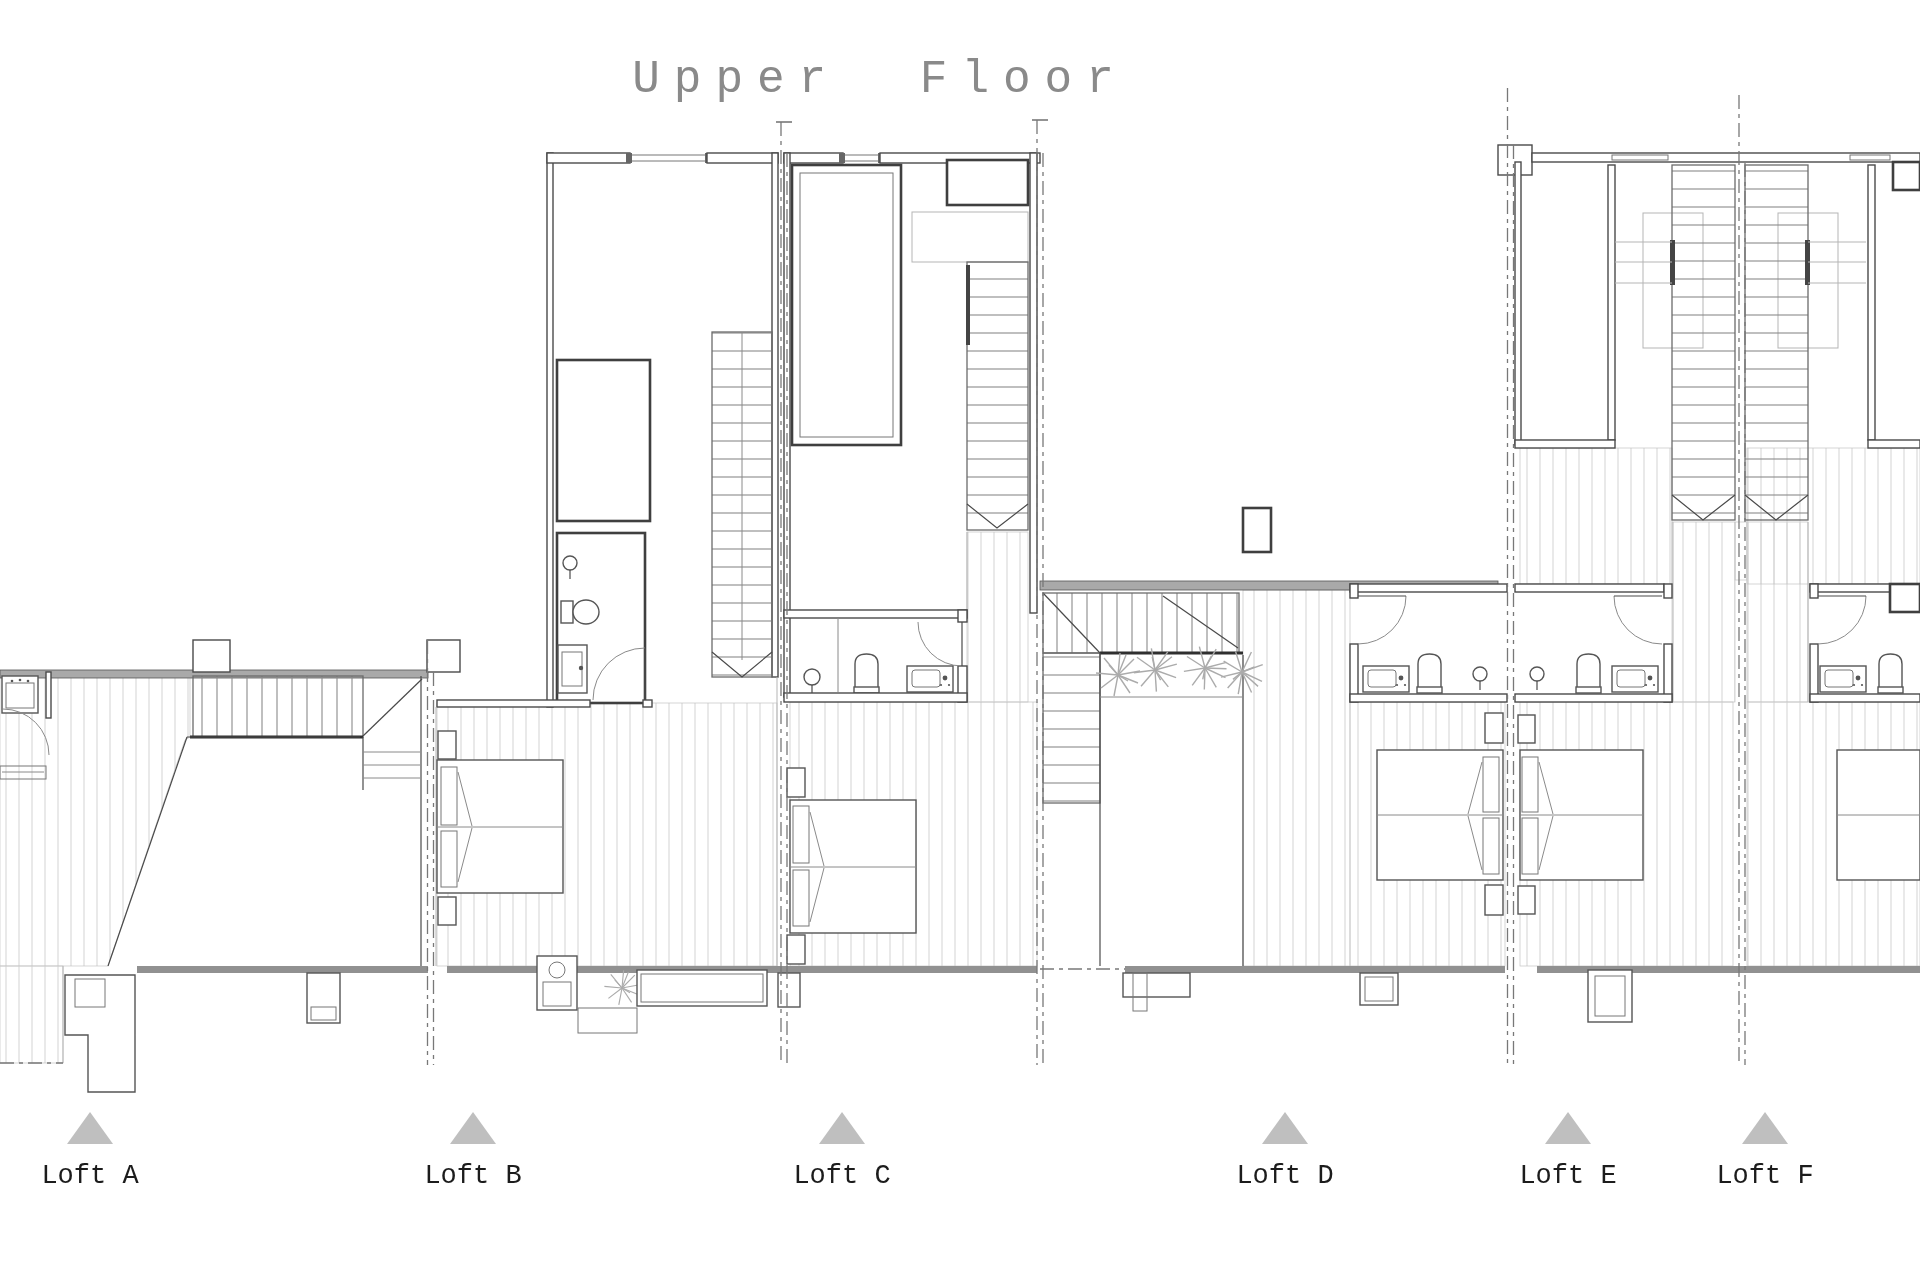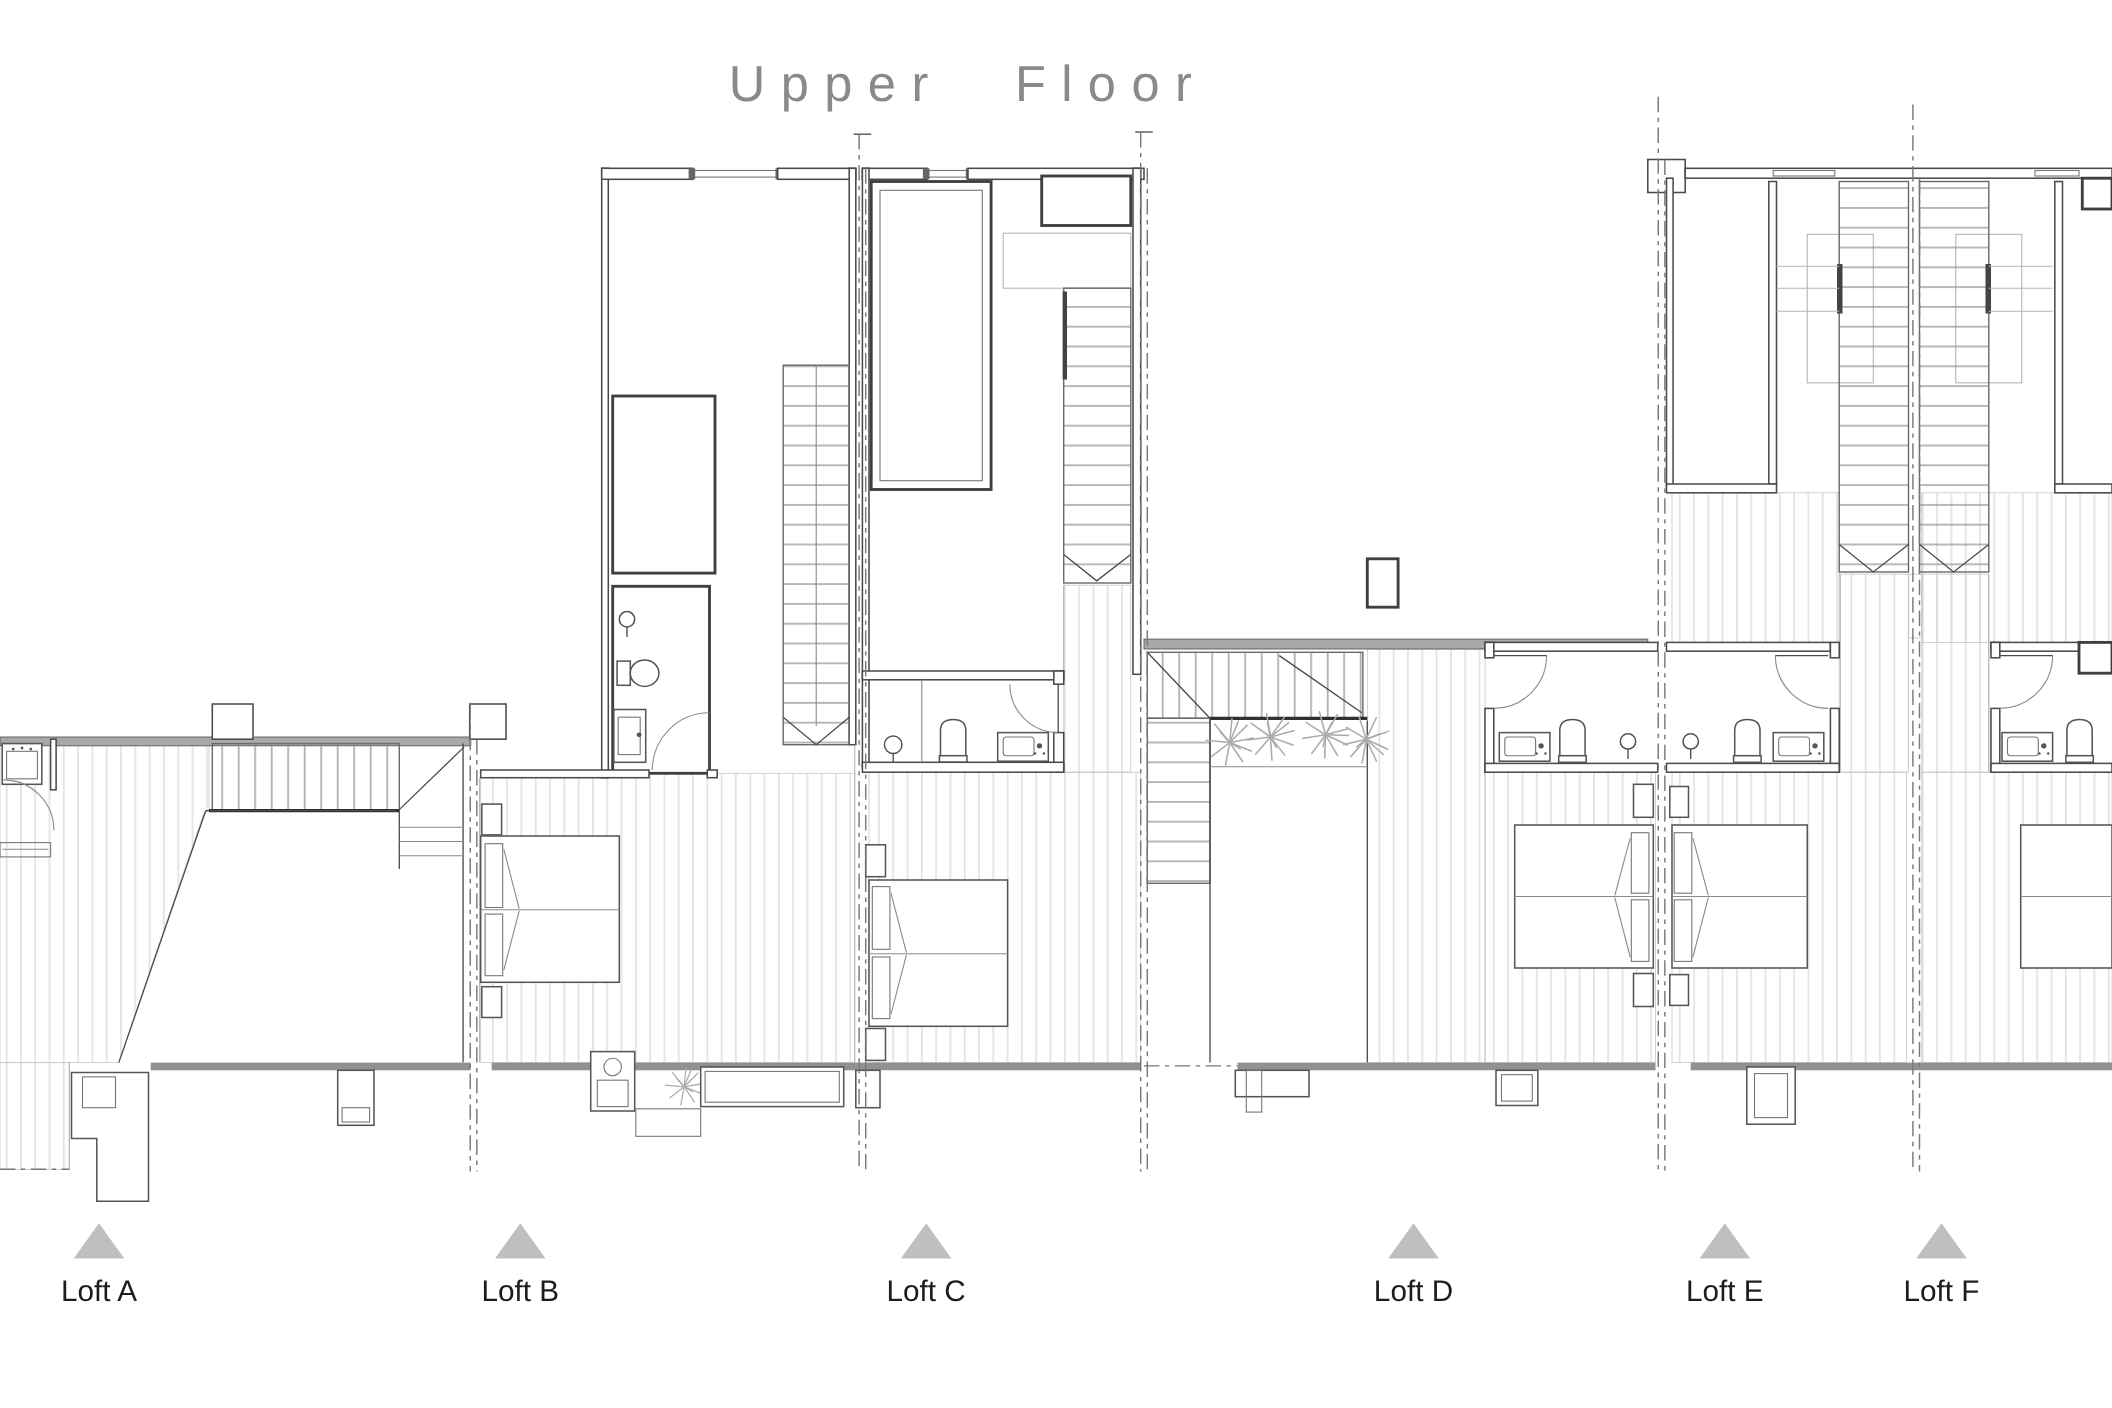--- a/index.html
+++ b/index.html
@@ -1,17 +1,17 @@
 <!DOCTYPE html>
 <html><head>
 <meta charset="utf-8">
 <style>
   html,body{margin:0;padding:0;background:#ffffff;}
   .stage{position:relative;width:1920px;height:1280px;background:#ffffff;overflow:hidden;
-         font-family:Liberation Sans, sans-serif;}
+         font-family:Liberation Mono, monospace;}
   svg{display:block}
   .wall{fill:#ffffff;stroke:#4a4a4a;stroke-width:1.4;}
   .wall3{fill:#ffffff;stroke:#3f3f3f;stroke-width:2.6;}
   .gwall{fill:#919191;stroke:none;}
   .twall{fill:#a9a9a9;stroke:#555;stroke-width:0.8;}
   .ln{stroke:#4a4a4a;stroke-width:1.2;fill:none;}
   .lnT{stroke:#8a8a8a;stroke-width:1;fill:none;}
   .lnL{stroke:#b5b5b5;stroke-width:1;fill:none;}
   .dark{stroke:#2f2f2f;stroke-width:3;fill:none;}
   .fix{fill:#ffffff;stroke:#555;stroke-width:1.4;}

